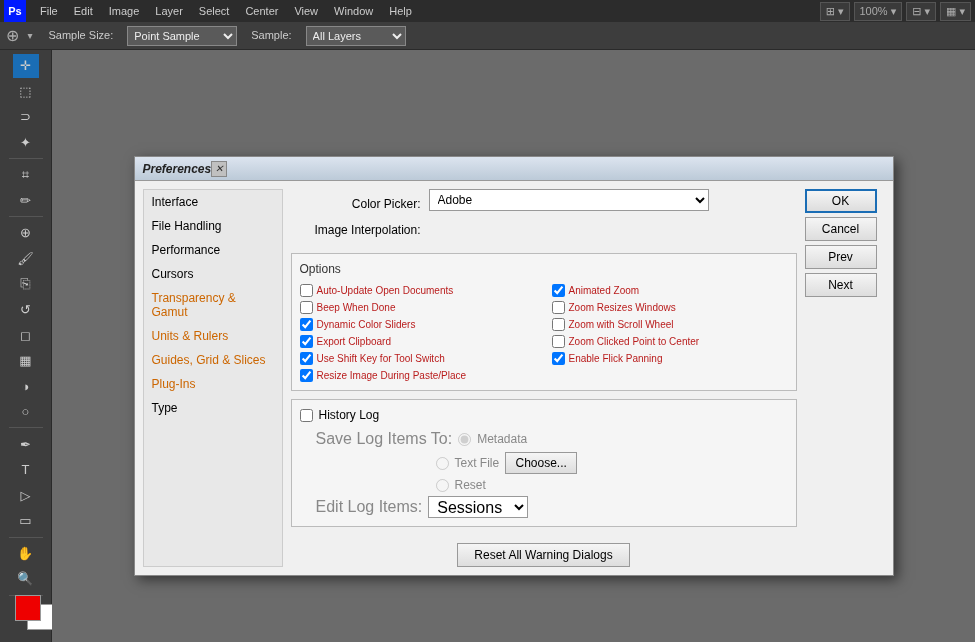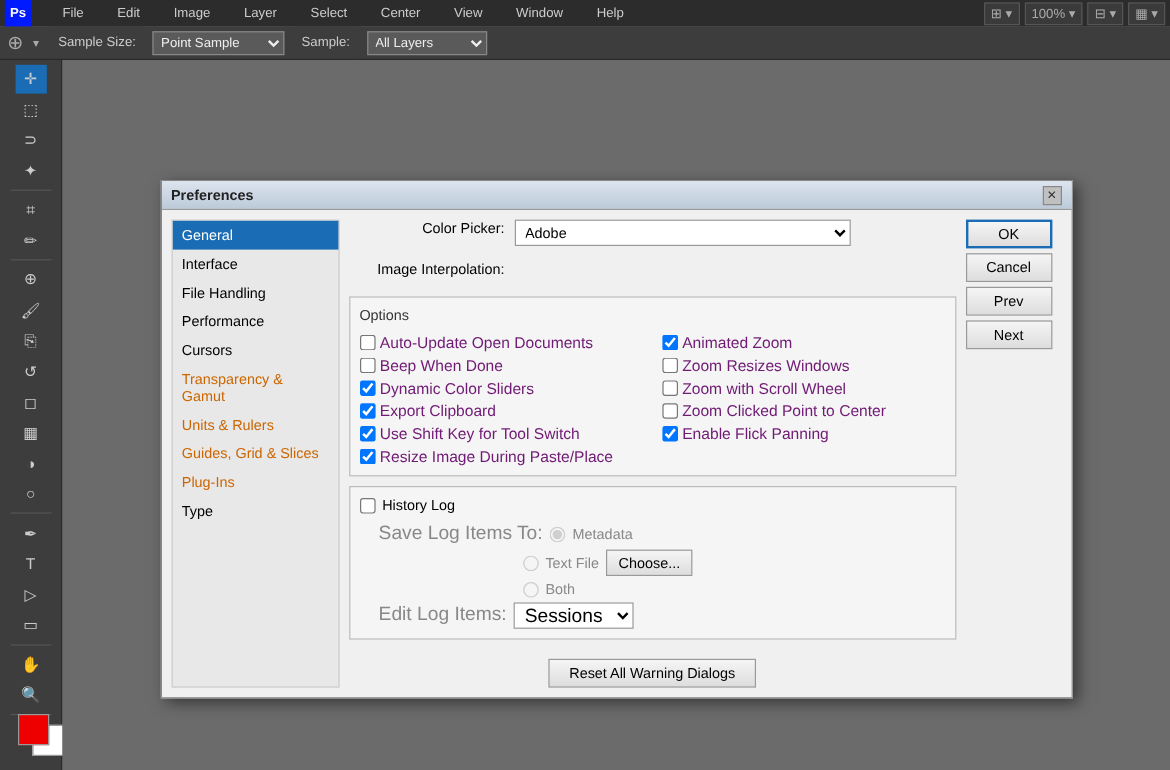--- a/index.html
+++ b/index.html
@@ -14,21 +14,21 @@
       position: relative;
     }
 
     
     .menu-bar {
       background: #2c2c2c;
       height: 22px;
       display: flex;
       align-items: center;
       padding: 0 4px;
-      gap: 16px;
+      gap: 4px;
     }
     .ps-logo {
       width: 22px;
       height: 22px;
       background: #001aff;
       display: flex;
       align-items: center;
       justify-content: center;
       color: #fff;
       font-weight: bold;
@@ -180,21 +180,21 @@
       top: 20px;
     }
 
     .dialog-title-bar {
       background: linear-gradient(to bottom, #dce4ef, #bccad8);
       height: 24px;
       display: flex;
       align-items: center;
       padding: 0 8px;
       border-bottom: 1px solid #999;
-      justify-content: space-between;
+      font-style: italic;
     }
     .dialog-title {
       font-size: 12px;
       font-weight: bold;
       color: #222;
     }
     .dialog-close {
       width: 16px;
       height: 16px;
       background: #c0c0c0;
@@ -236,21 +236,21 @@
     .pref-content {
       flex: 1;
       display: flex;
       flex-direction: column;
       gap: 8px;
     }
 
     
     .pref-row {
       display: flex;
-      align-items: flex-start;
+      align-items: flex-end;
       gap: 8px;
       margin-bottom: 4px;
     }
     .pref-label {
       font-size: 12px;
       color: #000;
       text-align: right;
     }
     .pref-select {
       height: 22px;
@@ -285,22 +285,22 @@
       display: flex;
       align-items: center;
       gap: 4px;
       font-size: 12px;
     }
     .option-row input[type=checkbox] {
       margin: 0;
       cursor: pointer;
     }
     .option-label {
-      font-size: 13px;
-      color: #701a75;
+      font-size: 10px;
+      color: #b91c1c;
     }
 
     
     .history-group {
       border: 1px solid #bbb;
       padding: 8px;
       background: #f5f5f5;
     }
     .history-header {
       display: flex;
@@ -452,21 +452,20 @@
       <div class="pref-dialog">
 
         <div class="dialog-title-bar">
           <span class="dialog-title">Preferences</span>
           <div class="dialog-close">✕</div>
         </div>
 
         <div class="dialog-body">
 
           <div class="pref-nav">
-            <div class="pref-nav-item active">General</div>
             <div class="pref-nav-item">Interface</div>
             <div class="pref-nav-item">File Handling</div>
             <div class="pref-nav-item">Performance</div>
             <div class="pref-nav-item">Cursors</div>
             <div class="pref-nav-item orange" style="color:#cc6600;">Transparency &amp; Gamut</div>
             <div class="pref-nav-item orange" style="color:#cc6600;">Units &amp; Rulers</div>
             <div class="pref-nav-item orange" style="color:#cc6600;">Guides, Grid &amp; Slices</div>
             <div class="pref-nav-item orange" style="color:#cc6600;">Plug-Ins</div>
             <div class="pref-nav-item">Type</div>
           </div>
@@ -545,21 +544,21 @@
                   <input type="radio" name="save-log" checked="" disabled="" style="">
                   <span>Metadata</span>
                 </div>
                 <div class="history-row" style="margin-left:120px;">
                   <input type="radio" name="save-log" disabled="" style="">
                   <span>Text File</span>
                   <button class="dialog-btn" style="height:22px;padding:0 8px;font-size:12px;">Choose...</button>
                 </div>
                 <div class="history-row" style="margin-left:120px;">
                   <input type="radio" name="save-log" disabled="" style="">
-                  <span>Both</span>
+                  <span>Reset</span>
                 </div>
                 <div class="edit-log-row">
                   <span class="edit-log-label">Edit Log Items:</span>
                   <select class="sessions-select">
                     <option>Sessions Only</option>
                     <option>Concise</option>
                     <option>Detailed</option>
                   </select>
                 </div>
               </div>

